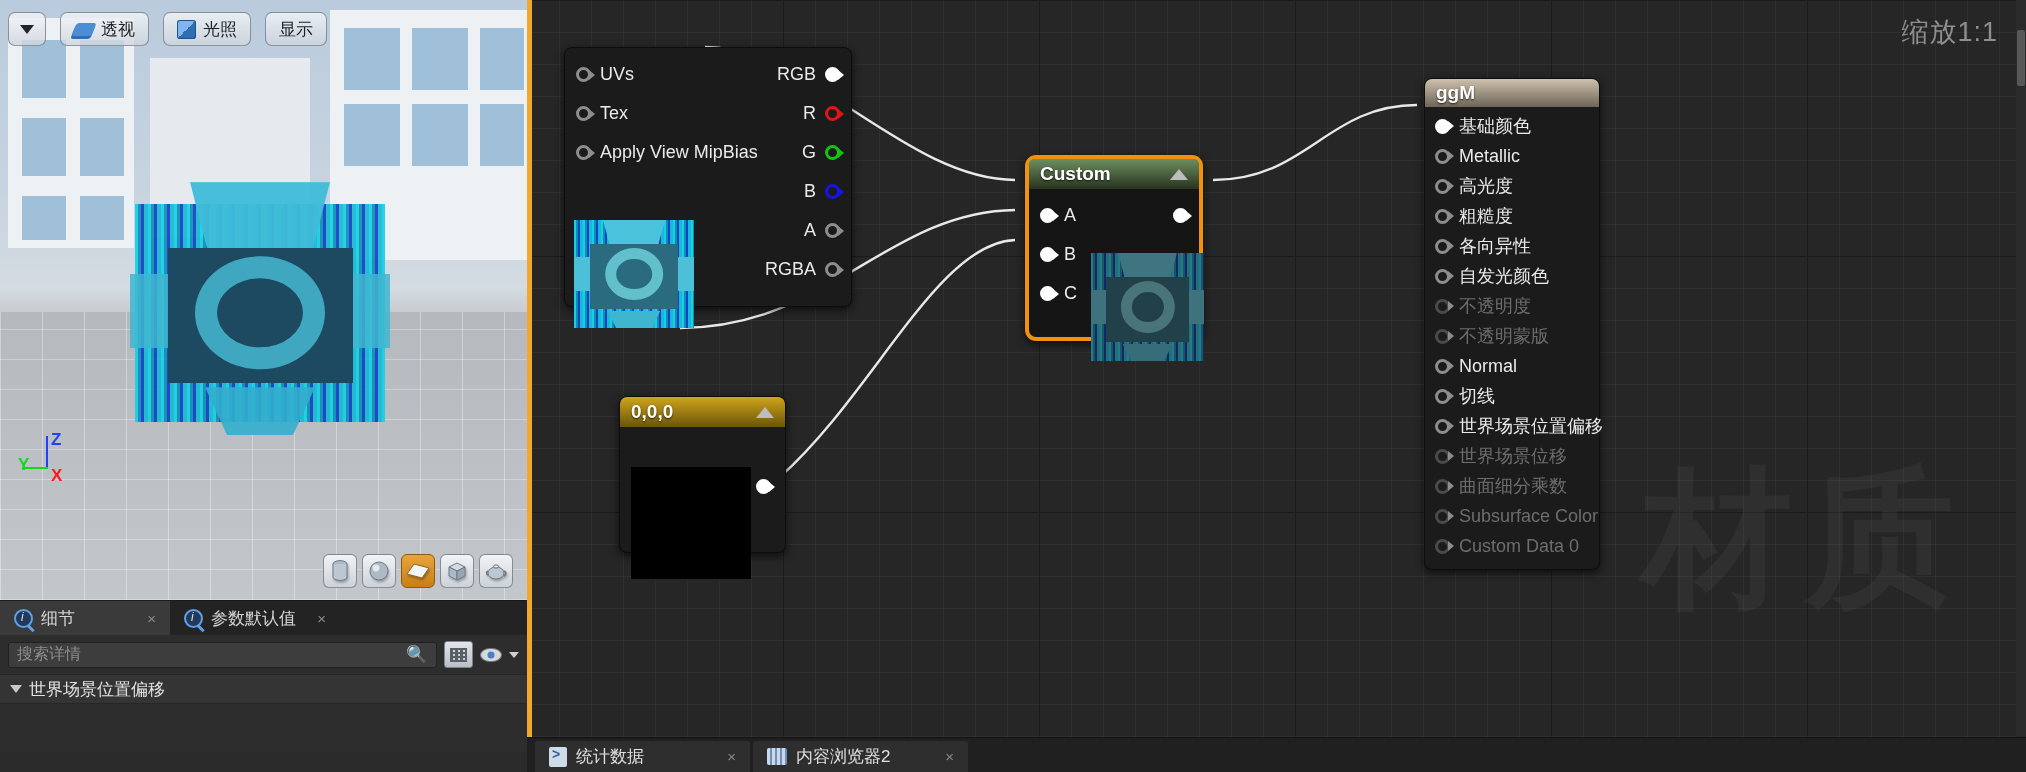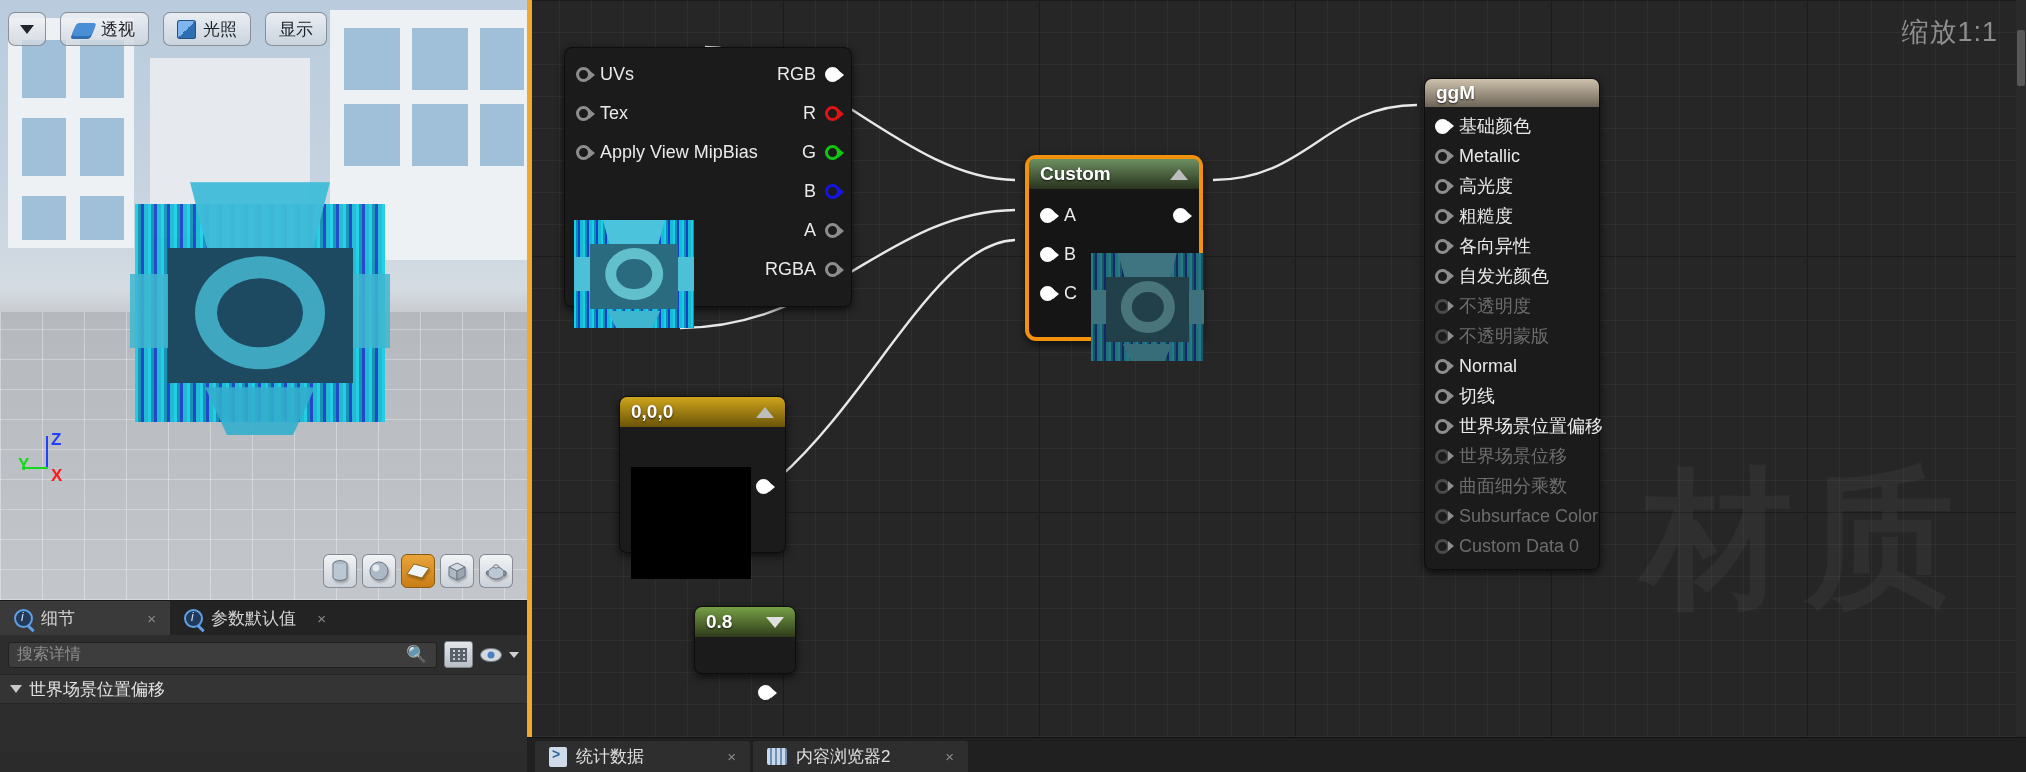--- a/index.html
+++ b/index.html
@@ -505,29 +505,20 @@
       <div class="node-hdr hdr-gold">
         <span>0,0,0</span>
         <span class="hdr-arrow"></span>
       </div>
       <div class="node-body" style="position:relative;height:125px;">
         <div id="c3-swatch"></div>
         <span class="pin filled" id="c3-pin"></span>
       </div>
     </div>
 
-    <div class="node" id="node-c1">
-      <div class="node-hdr hdr-grn2">
-        <span>0.8</span>
-        <span class="hdr-arrow dn"></span>
-      </div>
-      <div class="node-body" style="position:relative;height:36px;">
-        <span class="pin filled" id="c1-pin"></span>
-      </div>
-    </div>
 
     <div class="node" id="node-ggm">
       <div class="node-hdr hdr-tan">
         <span>ggM</span>
       </div>
       <div class="node-body" style="padding:4px 0 8px;">
         <div class="pin-row">
           <span class="pin filled"></span>
           <span class="pin-label">基础颜色</span>
         </div>

